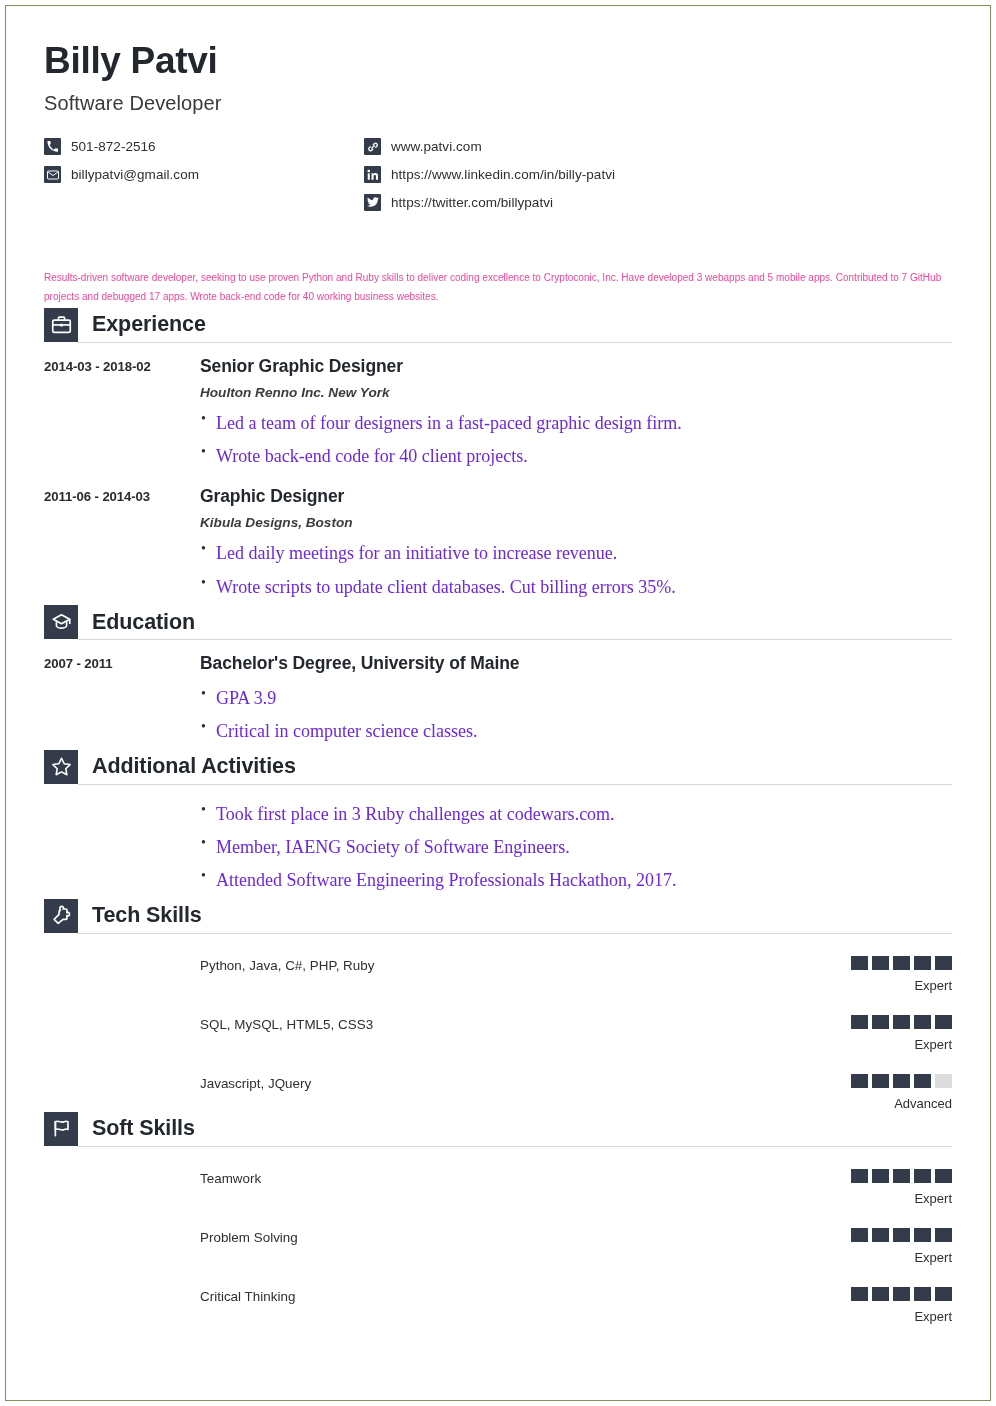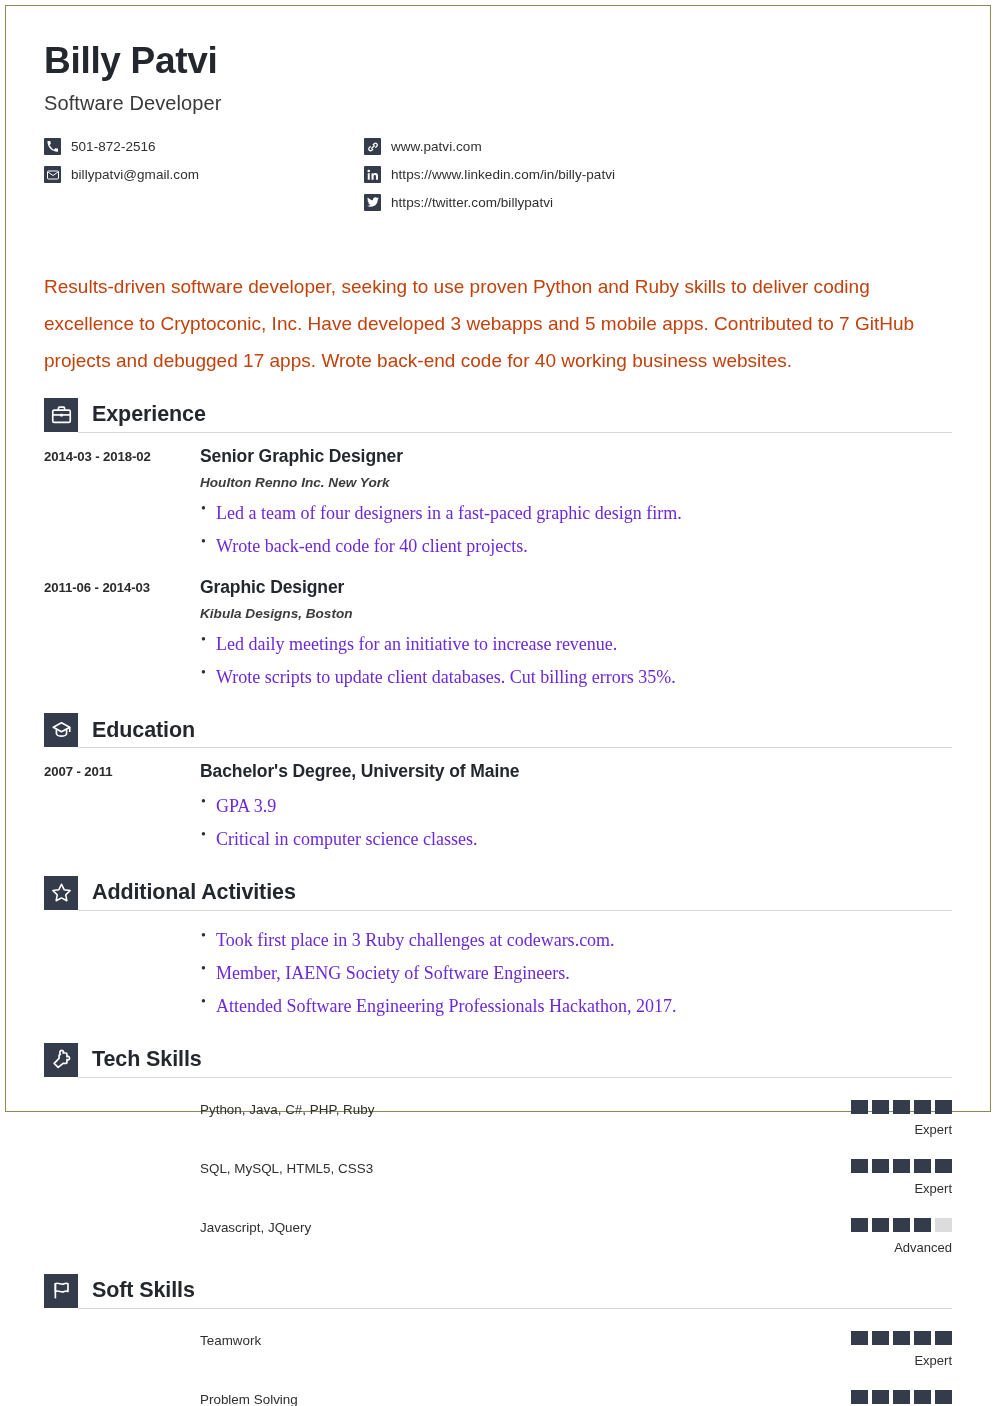--- a/index.html
+++ b/index.html
@@ -16,21 +16,21 @@
     position: relative;
     overflow: hidden;
   }
 
   
   .page {
     position: absolute;
     left: 5px;
     top: 5px;
     width: 986px;
-    height: 1107px;
+    height: 1396px;
     background: #ffffff;
     border: 1px solid #8a8a5e;
     box-shadow: 0 0 0 1px #fdfdf6 inset;
   }
 
   .page-inner {
     padding: 36px 38px 0 38px;
   }
 
   
@@ -83,29 +83,29 @@
   .contact-text {
     font-size: 13.5px;
     color: #2f2f2f;
     white-space: nowrap;
     letter-spacing: 0.05px;
   }
 
   
   .summary {
     margin-top: 55px;
-    font-size: 19px;
+    font-size: 10px;
     line-height: 1.95;
-    color: #c2410c;
+    color: #ec4899;
     text-align: left;
     letter-spacing: 0.02px;
   }
 
   
-  .section { margin-top: 18px; }
+  .section { }
 
   .section-head {
     display: flex;
     align-items: center;
     position: relative;
     height: 36px;
     margin-bottom: 4px;
   }
 
   .sec-icon {

